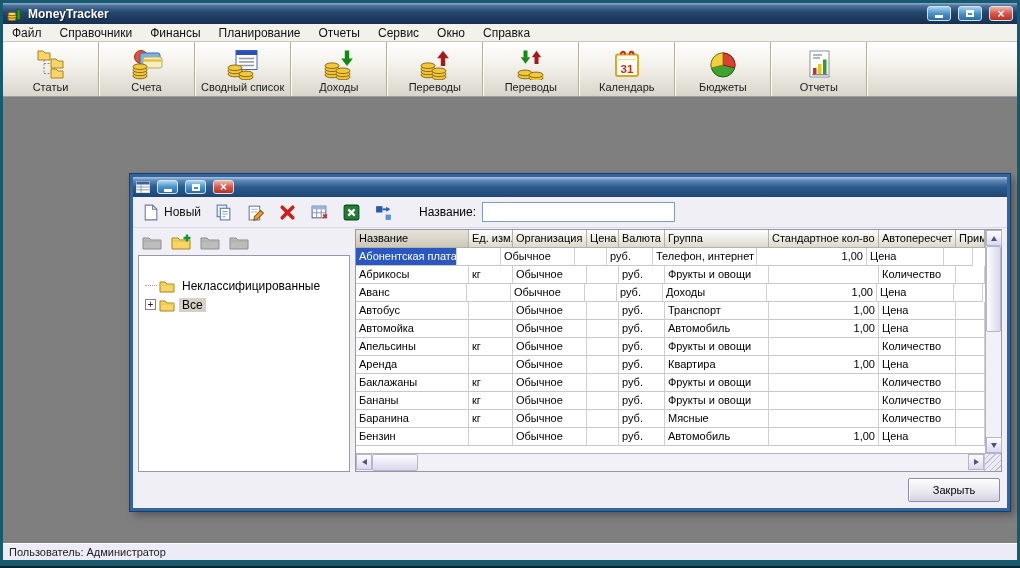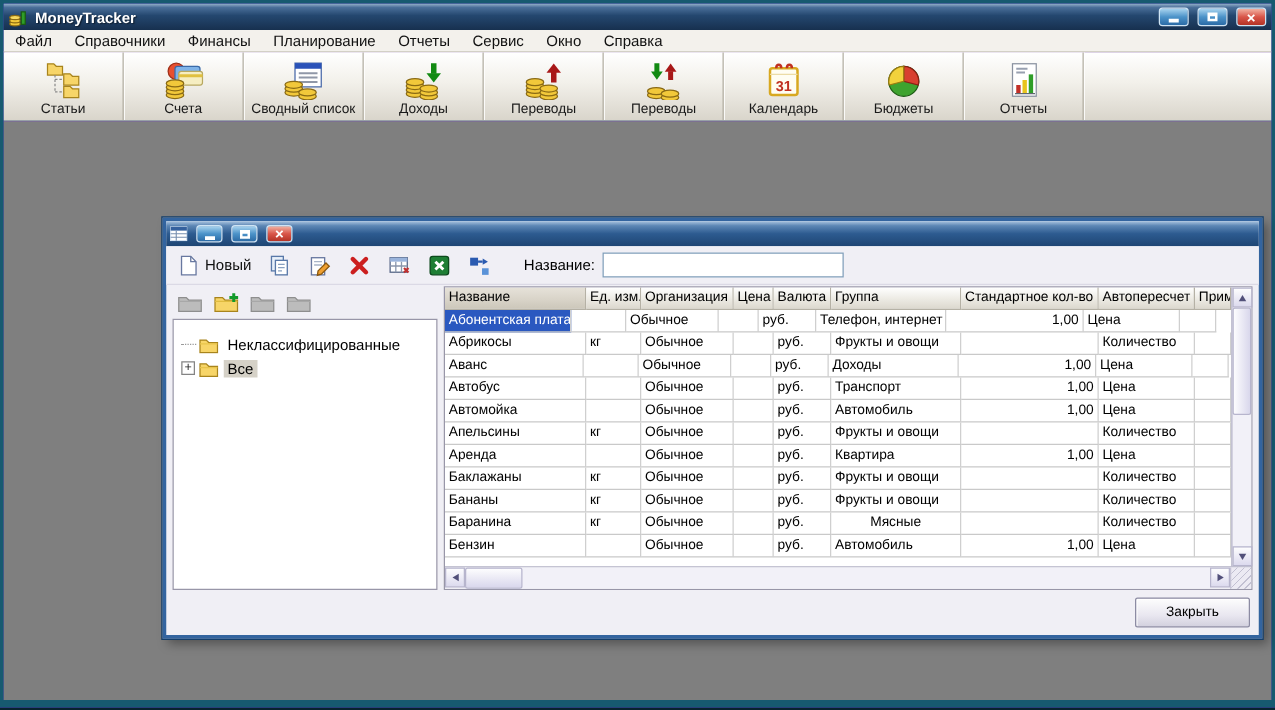--- a/index.html
+++ b/index.html
@@ -1,21 +1,21 @@
 <!DOCTYPE html>
 <html><head>
 <meta charset="utf-8">
 <style>
   html,body{margin:0;padding:0;}
   body{
     width:1020px;height:568px;overflow:hidden;position:relative;
     font-family:"Liberation Sans",sans-serif;background:#08232e;
     -webkit-font-smoothing:antialiased;
   }
-  .window{position:absolute;left:0;top:0;right:0;bottom:2px;border:3px solid #175a70;border-bottom:6px solid #175a70;display:flex;flex-direction:column;background:#6d28d9;}
+  .window{position:absolute;left:0;top:0;right:0;bottom:2px;border:3px solid #175a70;border-bottom:6px solid #175a70;display:flex;flex-direction:column;background:#eab308;}
 
   
   .titlebar{height:21px;display:flex;align-items:center;gap:5px;padding:0 4px;
     background:linear-gradient(180deg,#93aec9 0%,#4a6f99 14%,#24476f 45%,#17304f 100%);
     color:#fff;font-size:12px;font-weight:bold;}
   .titlebar .title-text{flex:1;text-shadow:1px 1px 1px rgba(0,0,0,.5);}
   .win-btn{width:24px;height:15px;border-radius:3px;border:1px solid #cfe4f4;display:flex;align-items:center;justify-content:center;margin-left:2px;box-sizing:border-box;}
   .win-btn.blue{background:linear-gradient(180deg,#a9d4ef 0%,#4c93c9 50%,#2b6ba6 100%);}
   .win-btn.red{background:linear-gradient(180deg,#f2b4a4 0%,#d9564a 50%,#b33225 100%);}
   .glyph-min{width:8px;height:3px;background:#fff;margin-top:6px;}
@@ -55,21 +55,21 @@
   .dlg-toolbar{height:30px;display:flex;align-items:center;gap:12px;padding:0 8px;background:#f0eff5;border-bottom:1px solid #dbd9e5;}
   .dtb-btn{display:flex;align-items:center;gap:4px;font-size:12px;color:#111;}
   .dtb-btn svg{width:19px;height:19px;display:block;}
   .name-group{display:flex;align-items:center;gap:6px;margin-left:14px;font-size:12px;}
   .name-input{width:185px;height:18px;border:1px solid #7f9db9;font-size:12px;font-family:inherit;padding:0 3px;background:#fff;}
 
   .dlg-body{flex:1;display:flex;gap:5px;padding:1px 5px 0 5px;min-height:0;}
   .left-panel{width:212px;display:flex;flex-direction:column;}
   .folder-toolbar{height:26px;display:flex;align-items:center;gap:7px;padding:0 3px;}
   .folder-btn svg{width:22px;height:18px;display:block;}
-  .tree-box{flex:1;border:1px solid #9896a8;background:#fff;padding-top:10px;font-size:12px;overflow:hidden;}
+  .tree-box{flex:1;border:1px solid #9896a8;background:#fff;padding-top:20px;font-size:12px;overflow:hidden;}
   .tree-row{height:19px;display:flex;align-items:center;padding-left:6px;}
   .tree-stub{width:12px;border-top:1px dotted #9a9a9a;margin-right:2px;}
   .expander{width:11px;height:11px;border:1px solid #848484;background:#fff;font-size:10px;line-height:9px;text-align:center;margin-right:3px;color:#222;box-sizing:border-box;}
   .tree-folder{width:16px;height:14px;margin-right:4px;}
   .tree-folder svg{width:16px;height:14px;display:block;}
   .tree-label{padding:0 3px;}
   .tree-label.selected{background:#d5d1c7;}
 
   
   .table-panel{flex:1;display:flex;flex-direction:column;min-width:0;}
@@ -522,21 +522,21 @@
                       <div class="cell" style="width: 110px; text-align: right;"></div>
                       <div class="cell" style="width: 77px;">Количество</div>
                       <div class="cell" style="width: 29px;"></div>
                     </div>
                     <div class="grid-row">
                       <div class="cell" style="width: 113px;">Баранина</div>
                       <div class="cell" style="width: 44px;">кг</div>
                       <div class="cell" style="width: 74px;">Обычное</div>
                       <div class="cell" style="width: 32px;"></div>
                       <div class="cell" style="width: 46px;">руб.</div>
-                      <div class="cell" style="width: 104px; text-align: center;">Мясные</div>
+                      <div class="cell" style="width: 104px;">Мясные</div>
                       <div class="cell" style="width: 110px; text-align: right;"></div>
                       <div class="cell" style="width: 77px;">Количество</div>
                       <div class="cell" style="width: 29px;"></div>
                     </div>
                     <div class="grid-row">
                       <div class="cell" style="width: 113px;">Бензин</div>
                       <div class="cell" style="width: 44px;"></div>
                       <div class="cell" style="width: 74px;">Обычное</div>
                       <div class="cell" style="width: 32px;"></div>
                       <div class="cell" style="width: 46px;">руб.</div>
@@ -577,14 +577,17 @@
       </div>
 
       <div class="dlg-footer">
         <div class="close-btn">Закрыть</div>
       </div>
 
     </div>
   </div>
 
 
+  <div class="statusbar">
+    <span>Пользователь: Администратор</span>
+  </div>
 
 </div>
 
 </body></html>

